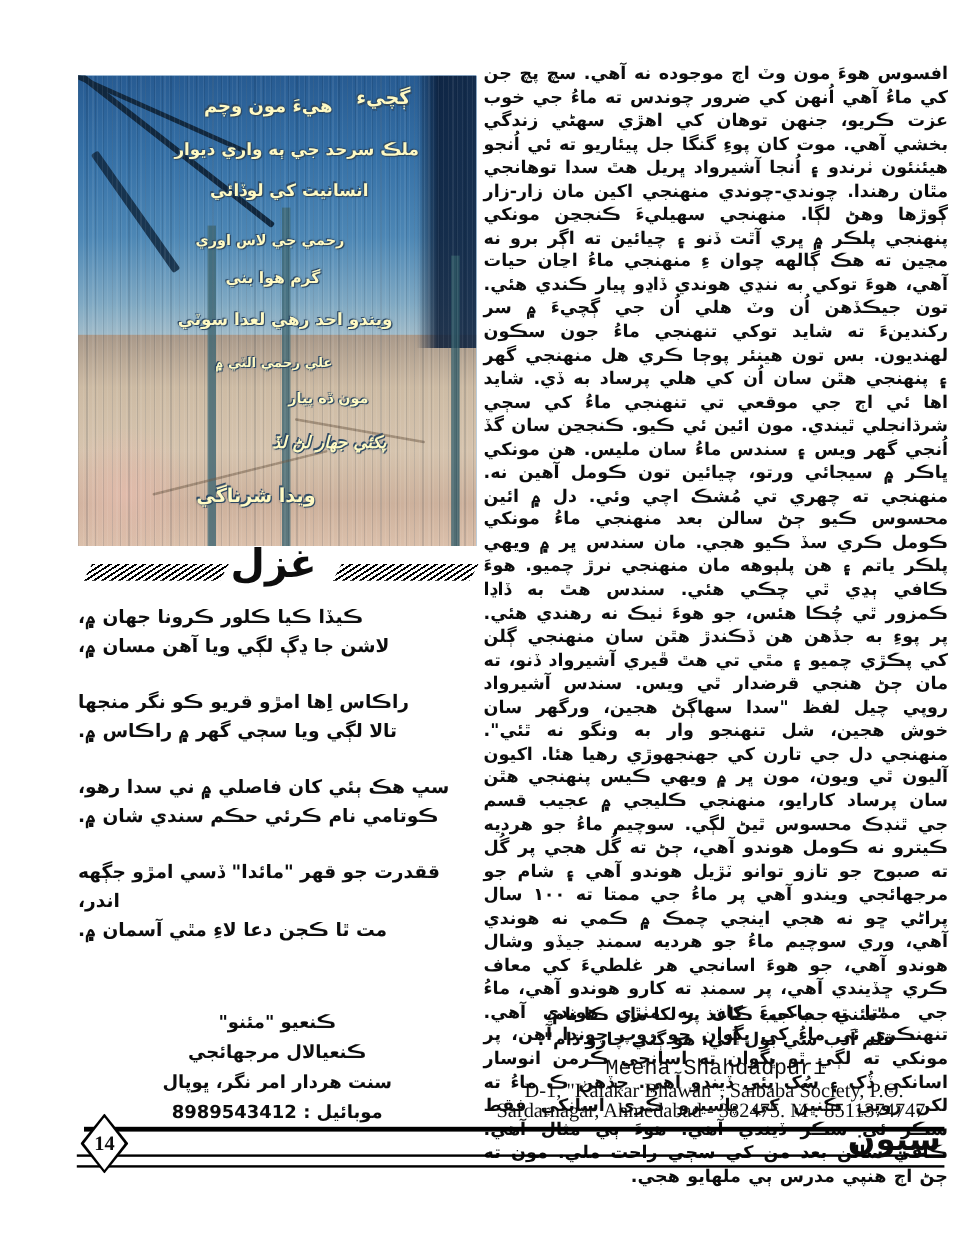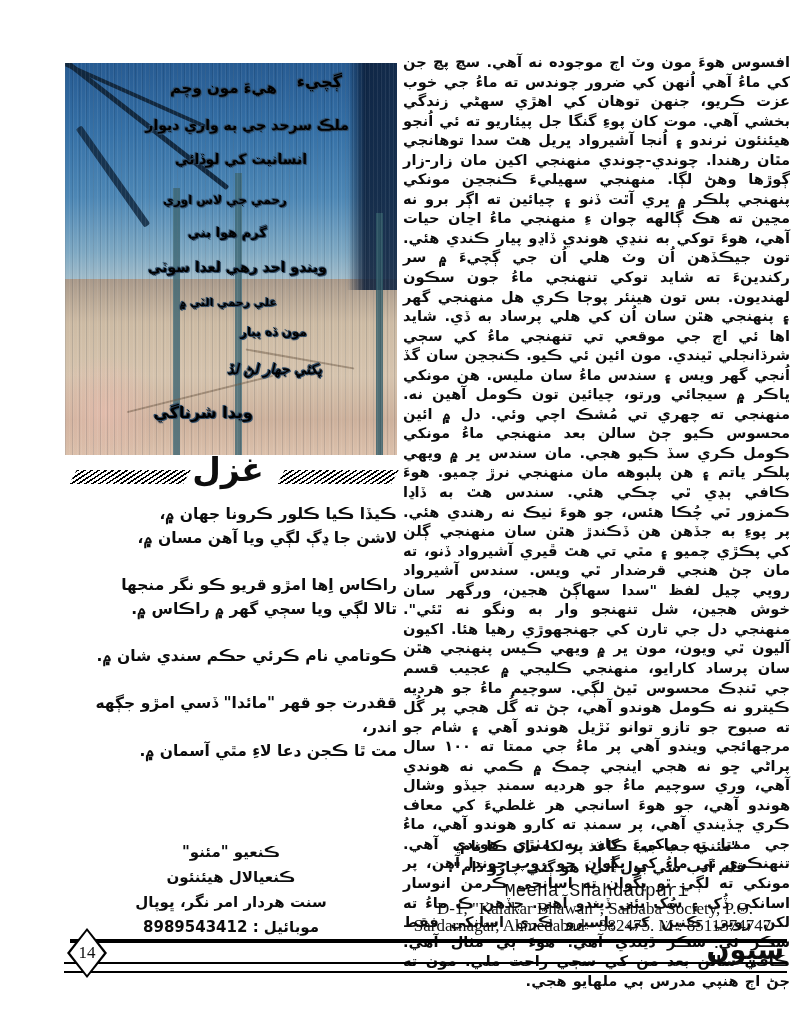--- a/index.html
+++ b/index.html
@@ -63,57 +63,57 @@
   .postB{left:170px;top:110px;height:282px;}
   .postC{right:14px;top:150px;height:242px;background:#2f5a66;}
   .crack{position:absolute;height:2px;background:rgba(110,90,70,.5);border-radius:2px;}
   .crack1{width:150px;left:60px;bottom:60px;transform:rotate(-14deg);}
   .crack2{width:110px;left:180px;bottom:95px;transform:rotate(10deg);}
   .pink-patch{
     position:absolute;left:-20px;bottom:-12px;width:120px;height:110px;border-radius:50%;
     background:radial-gradient(circle,rgba(226,188,172,.95) 0%,rgba(226,188,172,0) 70%);
   }
   .overlay-line{
-    position:absolute;color:#000000;font-weight:bold;direction:rtl;white-space:nowrap;
+    position:absolute;color:#fef9c3;font-weight:bold;direction:rtl;white-space:nowrap;
     text-shadow:0 0 2px #243a52,1px 1px 0 #33506b,-1px -1px 0 #33506b;
   }
   
   .ghazal-header{position:absolute;left:65px;top:458px;width:332px;height:38px;}
   .hatch{
     position:absolute;top:12px;width:114px;height:14px;
     background:repeating-linear-gradient(135deg,#000 0 2px,#fff 2px 5px);
     transform:skewX(-28deg);
   }
   .hatch-left{left:8px;}
   .hatch-right{right:2px;}
   .ghazal-title{
     position:absolute;left:0;right:6px;top:-8px;text-align:center;
     font-size:33px;font-weight:bold;direction:rtl;
   }
   
-  .poem{position:absolute;left:65px;top:502px;width:332px;direction:rtl;text-align:right;
+  .poem{position:absolute;left:65px;top:502px;width:332px;direction:rtl;text-align:left;
         font-weight:bold;font-size:15.5px;}
   .couplet{line-height:24px;margin-bottom:23px;}
   .signature{position:absolute;left:65px;top:840px;width:332px;direction:rtl;text-align:center;
         font-weight:bold;font-size:15px;line-height:25px;}
   
   .rule-thick{position:absolute;left:70px;right:13px;top:939px;height:3.5px;background:#000;}
   .rule-double{position:absolute;left:64px;right:13px;top:962px;height:7px;
         border-top:2px solid #000;border-bottom:2px solid #000;}
   .magazine-name{
     position:absolute;right:16px;top:934px;font-size:27px;font-weight:bold;direction:rtl;text-align:right;
   }
   .page-diamond{position:absolute;left:67px;top:928px;width:40px;height:50px;z-index:5;}
   .diamond-outer{position:absolute;inset:0;background:#000;
         clip-path:polygon(50% 0,100% 50%,50% 100%,0 50%);}
   .diamond-inner{position:absolute;inset:3px;background:#fff;
         clip-path:polygon(50% 0,100% 50%,50% 100%,0 50%);}
   .page-number{
     position:absolute;inset:0;display:flex;align-items:center;justify-content:center;
-    font-family:"Liberation Serif",serif;font-size:17px;font-weight:normal;
+    font-family:"Liberation Serif",serif;font-size:17px;font-weight:bold;
   }
 </style>
 </head>
 <body>
 
 <div class="article">افسوس هوءَ مون وٽ اڄ موجوده نه آهي. سچ پچ جن کي ماءُ آهي اُنهن کي ضرور چوندس ته ماءُ جي خوب عزت ڪريو، جنهن توهان کي اهڙي سهڻي زندگي بخشي آهي. موت کان پوءِ گنگا جل پيئاريو ته ئي اُنجو هيئنئون ٺرندو ۽ اُنجا آشيرواد ڀريل هٿ سدا توهانجي مٿان رهندا. چوندي-چوندي منهنجي اکين مان زار-زار ڳوڙها وهڻ لڳا. منهنجي سهيليءَ ڪنجڃن مونکي پنهنجي پلڪر ۾ ڀري آٿت ڏنو ۽ چيائين ته اڳر برو نه مڃين ته هڪ ڳالهه چوان ءِ منهنجي ماءُ اڃان حيات آهي، هوءَ توکي به ننڍي هوندي ڏاڍو پيار ڪندي هئي. تون جيڪڏهن اُن وٽ هلي اُن جي ڳچيءَ ۾ سر رکندينءَ ته شايد توکي تنهنجي ماءُ جون سڪون لهنديون. بس تون هينئر پوڄا ڪري هل منهنجي گهر ۽ پنهنجي هٿن سان اُن کي هلي پرساد به ڏي. شايد اها ئي اڄ جي موقعي تي تنهنجي ماءُ کي سڄي شرڌانجلي ٿيندي. مون ائين ئي ڪيو. ڪنجڃن سان گڏ اُنجي گهر ويس ۽ سندس ماءُ سان مليس. هن مونکي ڀاڪر ۾ سيجائي ورتو، چيائين تون ڪومل آهين نه. منهنجي ته چهري تي مُشڪ اچي وئي. دل ۾ ائين محسوس ڪيو ڄڻ سالن بعد منهنجي ماءُ مونکي ڪومل ڪري سڏ ڪيو هجي. مان سندس ڀر ۾ ويهي پلڪر ياتم ۽ هن پلٻوهه مان منهنجي نرڙ چميو. هوءَ ڪافي ٻڍي ٿي چڪي هئي. سندس هٿ به ڏاڍا ڪمزور ٿي چُڪا هئس، جو هوءَ ٺيڪ نه رهندي هئي. پر پوءِ به جڏهن هن ڏڪندڙ هٿن سان منهنجي ڳلن کي پڪڙي چميو ۽ مٿي تي هٿ ڦيري آشيرواد ڏنو، ته مان ڄڻ هنجي قرضدار ٿي ويس. سندس آشيرواد روپي چيل لفظ "سدا سهاڳڻ هجين، ورگهر سان خوش هجين، شل تنهنجو وار به ونگو نه ٿئي". منهنجي دل جي تارن کي جهنجهوڙي رهيا هئا. اکيون آليون ٿي ويون، مون ڀر ۾ ويهي ڪيس پنهنجي هٿن سان پرساد کارايو، منهنجي ڪليجي ۾ عجيب قسم جي ٿنڊڪ محسوس ٿيڻ لڳي. سوچيم ماءُ جو هرديه ڪيترو نه ڪومل هوندو آهي، ڄڻ ته گُل هجي پر گُل ته صبوح جو تازو توانو ٽڙيل هوندو آهي ۽ شام جو مرجهائجي ويندو آهي پر ماءُ جي ممتا ته ۱۰۰ سال پراڻي ڇو نه هجي اينجي چمڪ ۾ ڪمي نه هوندي آهي، وري سوچيم ماءُ جو هرديه سمنڊ جيڏو وشال هوندو آهي، جو هوءَ اسانجي هر غلطيءَ کي معاف ڪري ڇڏيندي آهي، پر سمنڊ ته کارو هوندو آهي، ماءُ جي ممتا ته ماکيءَ کان به مٺڙي هوندي آهي. تنهنڪري ئي ماءُ کي ڀڳوان جو روپ چوندا آهن، پر مونکي ته لڳي ٿو ڀڳوان ته اسانجي ڪرمن انوسار اسانکي ڏُک ۽ سُک ٻئي ڏيندو آهي. جڏهن ڪ ماءُ ته لکن روپي ڪنڀن کي پاسيرو ڪري اسانکي فقط سڪر ئي سڪر ڏيندي آهي. هوءَ ٻي مثال آهي. ڪافي سالن بعد من کي سڄي راحت ملي. مون ته ڄڻ اڄ هنپي مدرس ٻي ملهايو هجي.</div>
 
 <div class="closing-verse">
   <div>"مئني جب-جب ڪاغذ پر لکا مان ڪا نام،</div>
   <div>قلم اَدب سي بول اُٿي، هو ڳئي چارو ڌام".</div>
@@ -141,50 +141,51 @@
   <span class="overlay-line" style="top:16px;right:120px;font-size:15px;">هيءَ مون وچم</span>
   <span class="overlay-line" style="top:9px;right:55px;font-size:16px;">ڳچيء</span>
   <span class="overlay-line" style="top:54px;right:48px;font-size:14px;">ملڪ سرحد جي ٻه واري ديوار</span>
   <span class="overlay-line" style="top:88px;right:90px;font-size:14px;">انسانيت کي لوڏائي</span>
   <span class="overlay-line" style="top:130px;right:110px;font-size:12px;">رحمي جي لاس اوري</span>
   <span class="overlay-line" style="top:162px;right:130px;font-size:13px;">گرم هوا بني</span>
   <span class="overlay-line" style="top:196px;right:70px;font-size:14px;">ويندو احد رهي لعدا سوٽي</span>
   <span class="overlay-line" style="top:233px;right:120px;font-size:11px;">علي رحمي الٽي ۾</span>
   <span class="overlay-line" style="top:262px;right:90px;font-size:12px;">مون ڏه پيار</span>
   <span class="overlay-line" style="top:298px;right:75px;font-size:14px;font-style:italic;">پکئي جهار لڻ لڏ</span>
-  <span class="overlay-line" style="top:340px;right:144px;font-size:16px;text-align:center;">ويدا شرناگي</span>
+  <span class="overlay-line" style="top:340px;right:134px;font-size:16px;text-align:center;">ويدا شرناگي</span>
 </div>
 
 <div class="ghazal-header">
   <div class="hatch hatch-left"></div>
   <div class="ghazal-title">غزل</div>
   <div class="hatch hatch-right"></div>
 </div>
 
 <div class="poem">
   <div class="couplet">
     <div>ڪيڏا ڪيا ڪلور ڪرونا جهان ۾،</div>
     <div>لاشن جا ڍڳ لڳي ويا آهن مسان ۾،</div>
   </div>
   <div class="couplet">
     <div>راڪاس اِها امڙو قريو ڪو نگر منجها</div>
     <div>تالا لڳي ويا سڄي گهر ۾ راڪاس ۾.</div>
   </div>
   <div class="couplet">
+    <div>سڀ هڪ ٻئي کان فاصلي ۾ ني سدا رهو،</div>
     <div>ڪوتامي نام ڪرئي حڪم سندي شان ۾.</div>
   </div>
   <div class="couplet">
     <div>ققدرت جو قهر "مائدا" ڏسي امڙو جڳهه اندر،</div>
     <div>مت ٿا ڪجن دعا لاءِ مٿي آسمان ۾.</div>
   </div>
 </div>
 
 <div class="signature">
   <div>ڪنعيو "مئنو"</div>
-  <div>ڪنعيالال هيئنئون</div>
+  <div>ڪنعيالال مرجهائجي</div>
   <div>سنت هردار امر نگر، ڀوپال</div>
   <div>موبائيل : 8989543412</div>
 </div>
 
 <div class="rule-thick"></div>
 <div class="rule-double"></div>
 <div class="magazine-name">سِپون</div>
 <div class="page-diamond">
   <div class="diamond-outer"></div>
   <div class="diamond-inner"></div>

